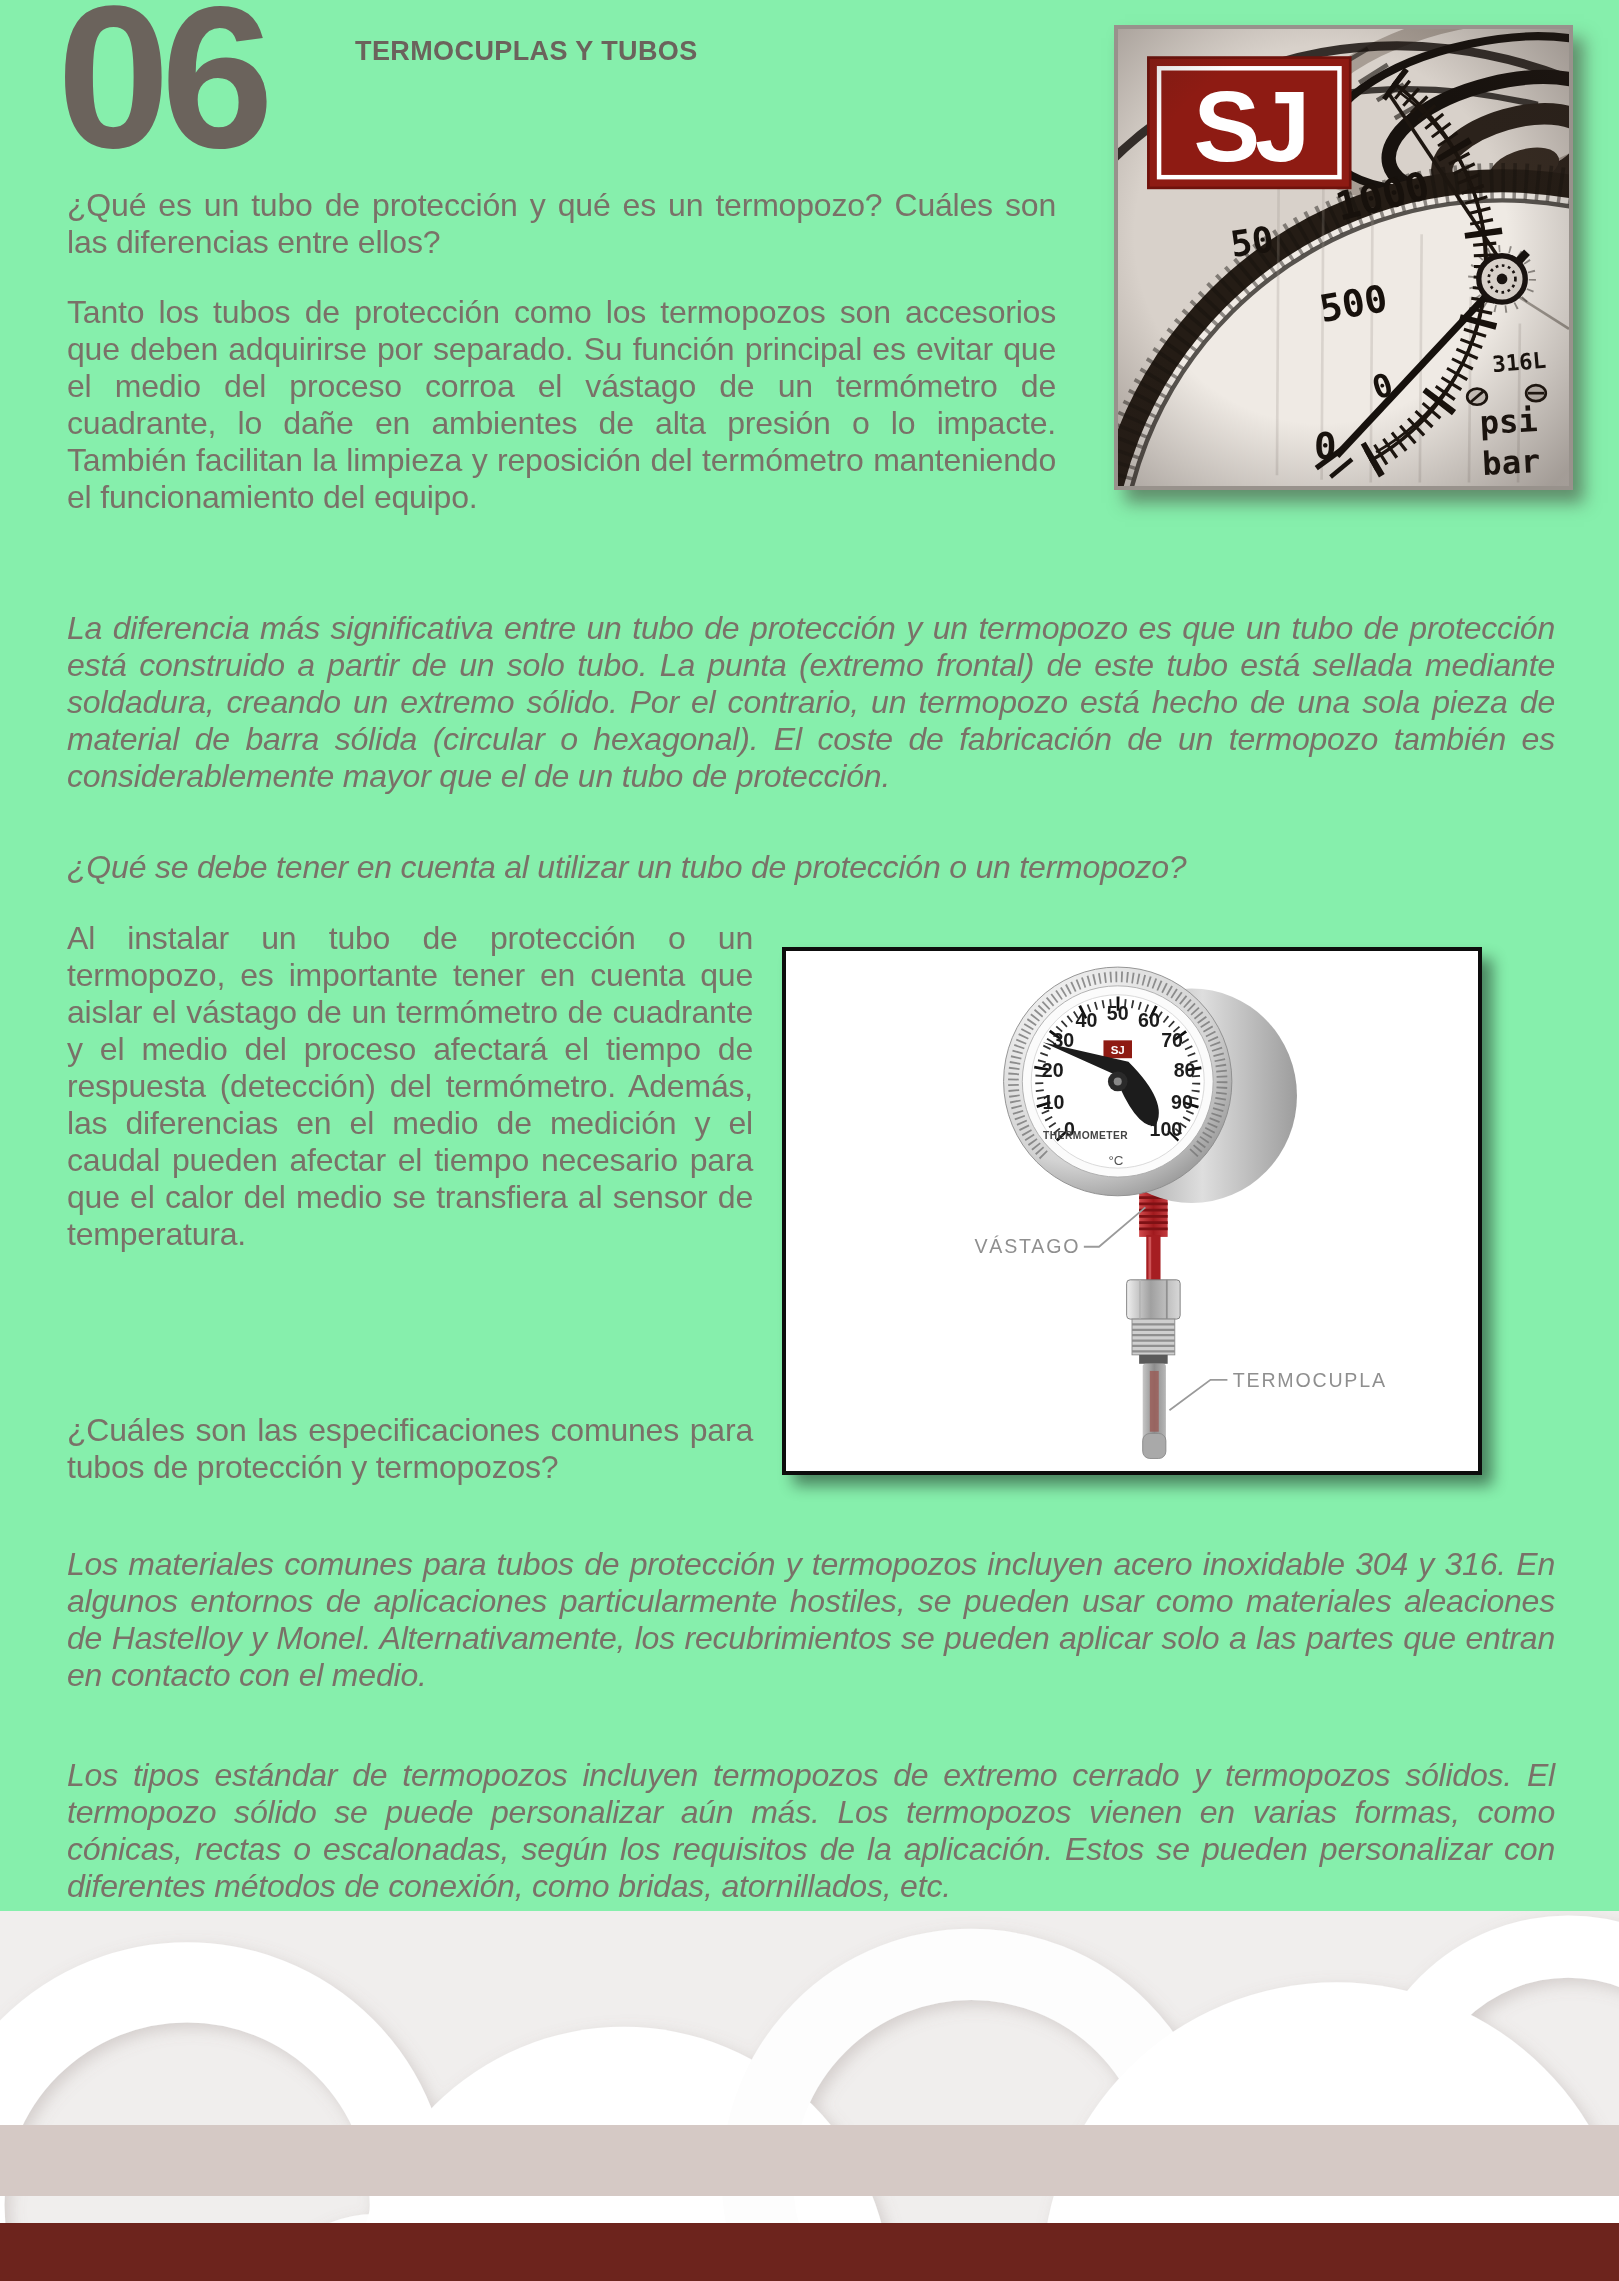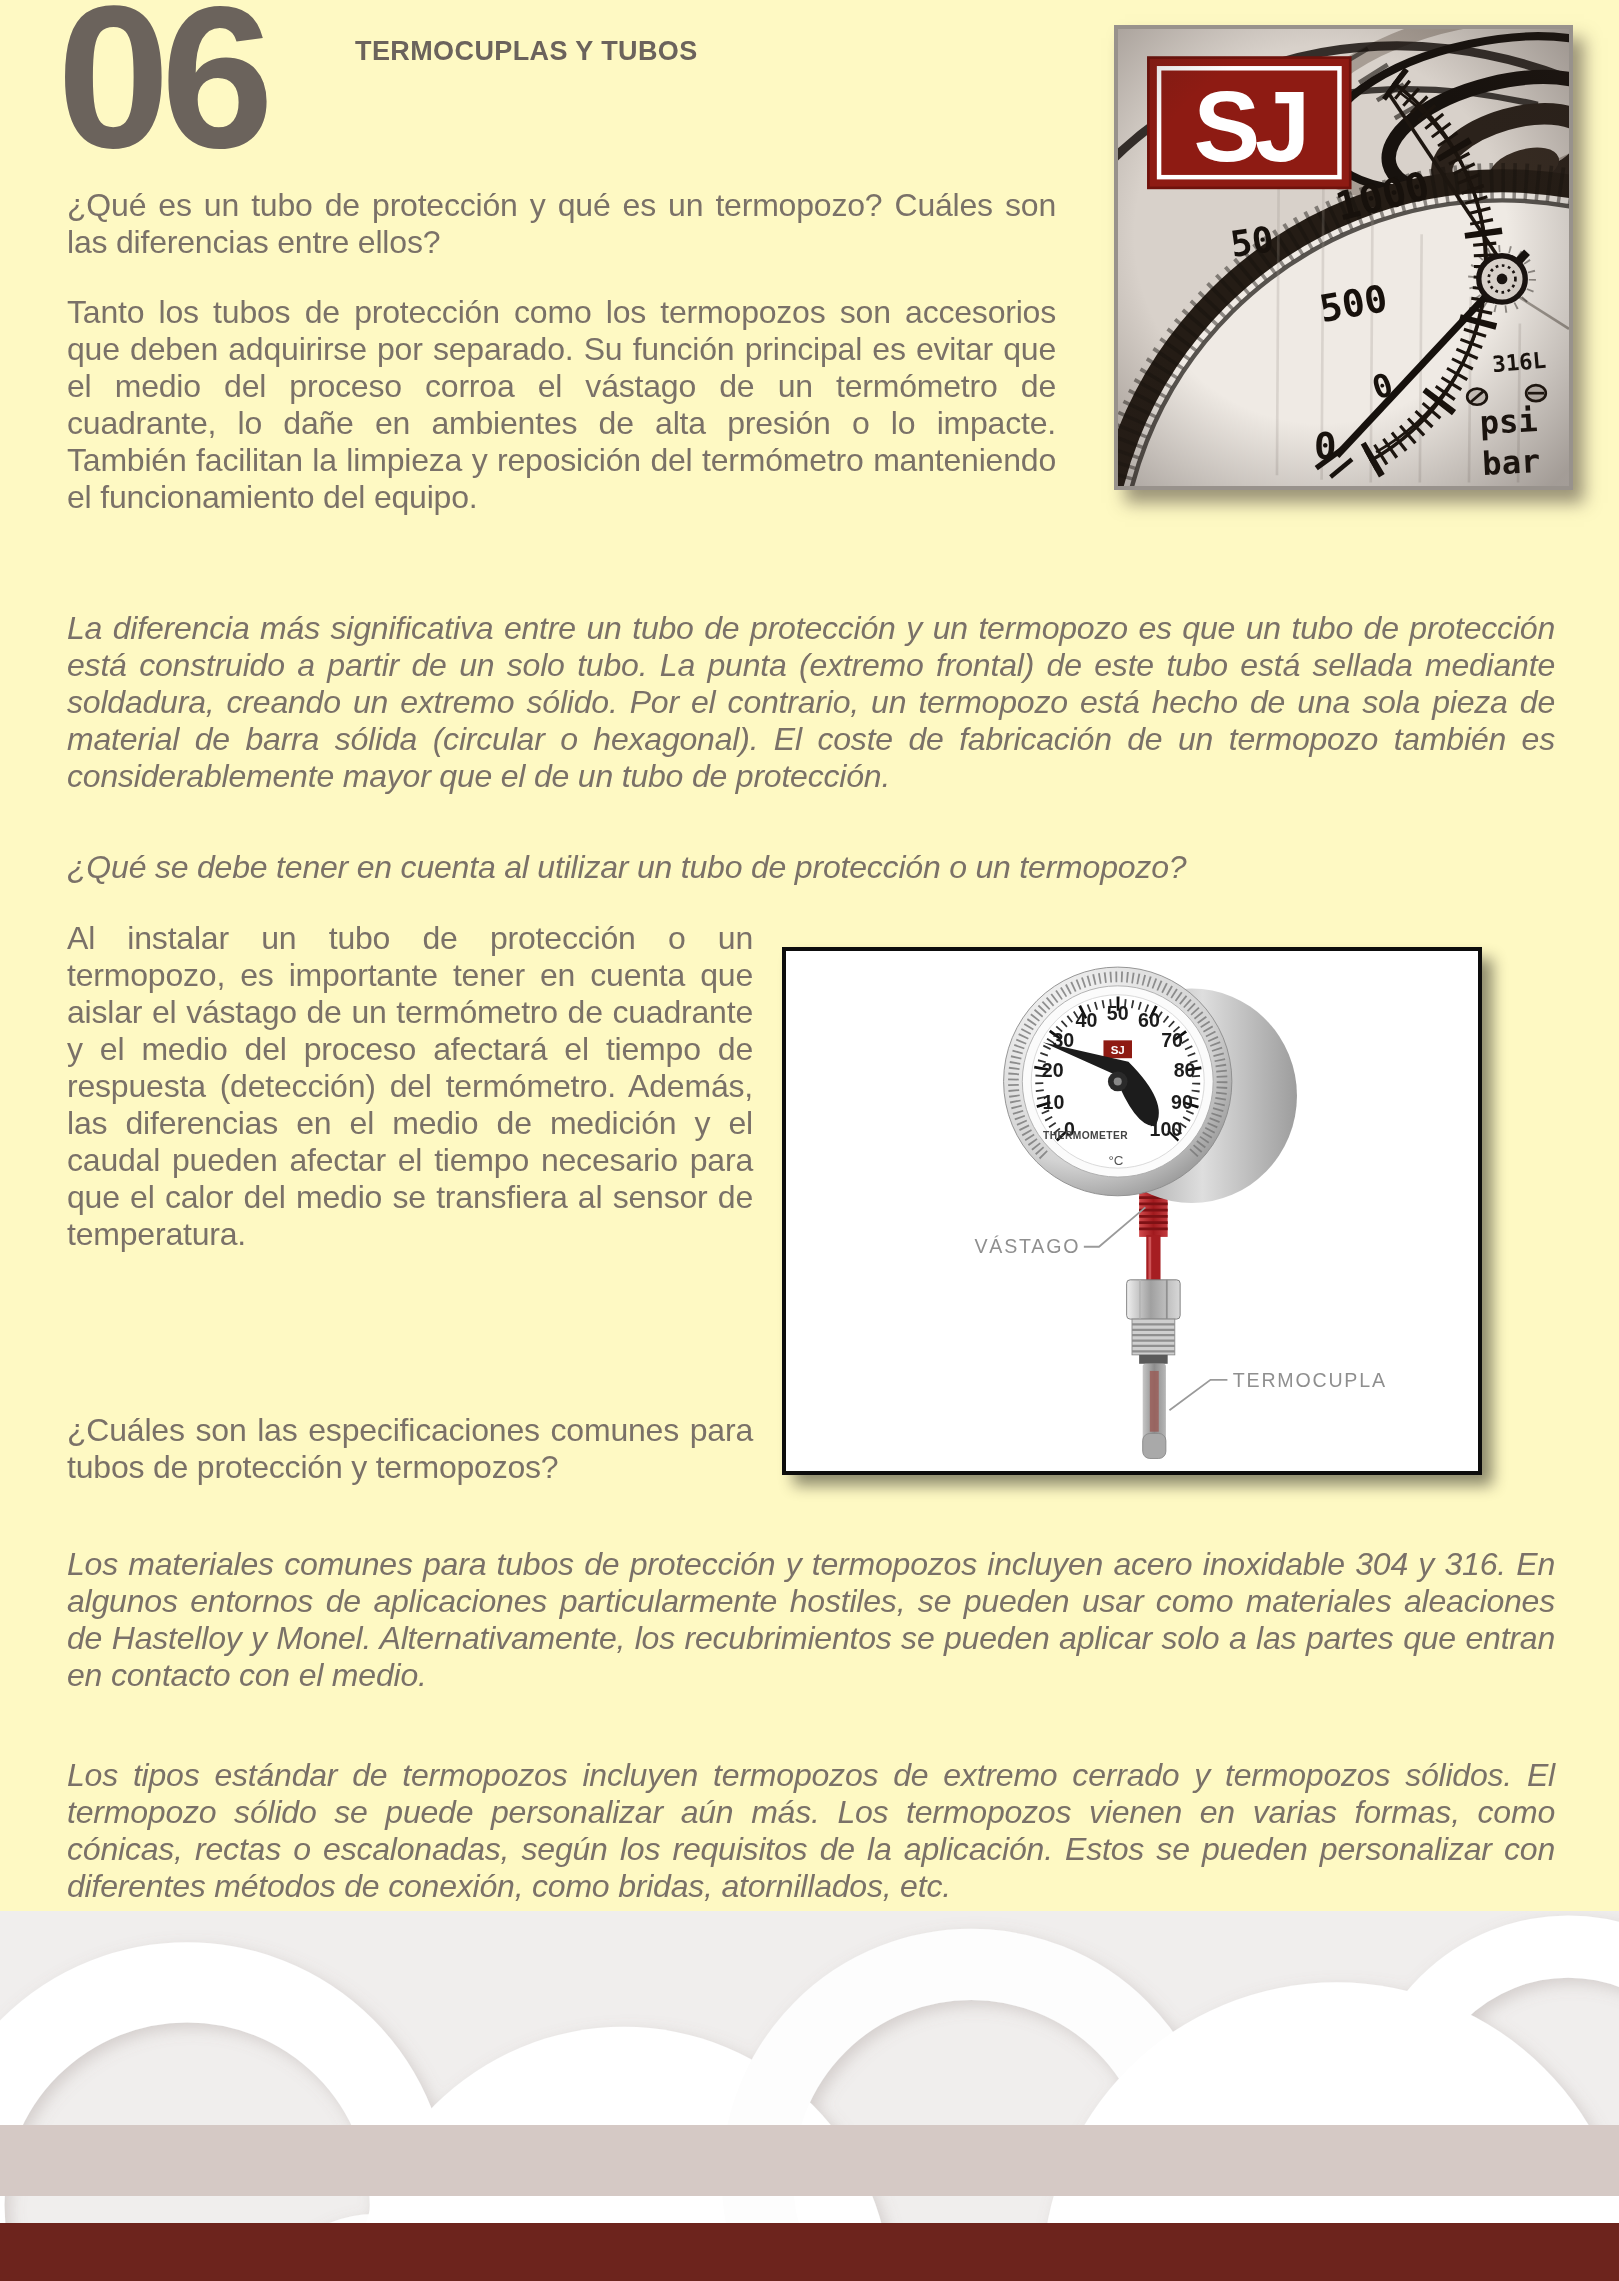--- a/index.html
+++ b/index.html
@@ -1,18 +1,18 @@
 <!DOCTYPE html>
 <html style="font-size:14.3px"><head>
 <meta charset="utf-8">
 <style>
   html,body{margin:0;padding:0;background:#ffffff;}
   .page{
     position:relative;width:1619px;height:2281px;overflow:hidden;
-    background:#fef9c3;font-family:"Liberation Sans",sans-serif;
+    background:#86efac;font-family:"Liberation Sans",sans-serif;
   }
   
   .section-number{
     position:absolute;left:57px;top:-25px;
     font-size:203px;font-weight:bold;letter-spacing:-9px;
     color:#6b635c;line-height:1;
   }
   .title{
     position:absolute;left:355px;top:27px;
     font-size:27px;font-weight:bold;letter-spacing:0.4px;

